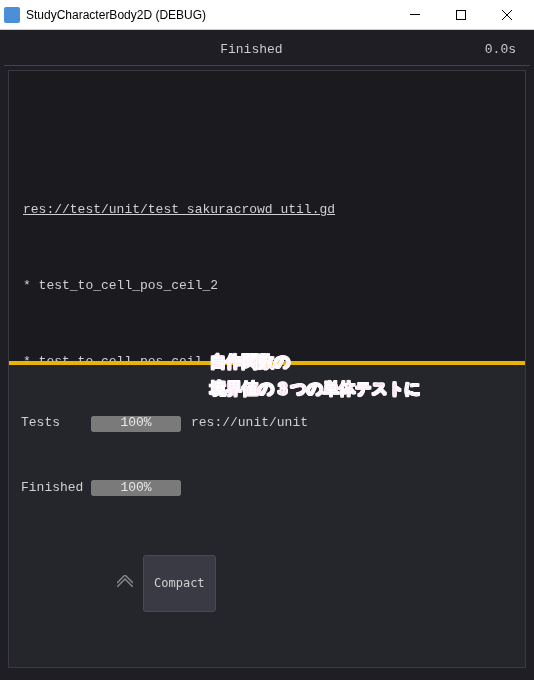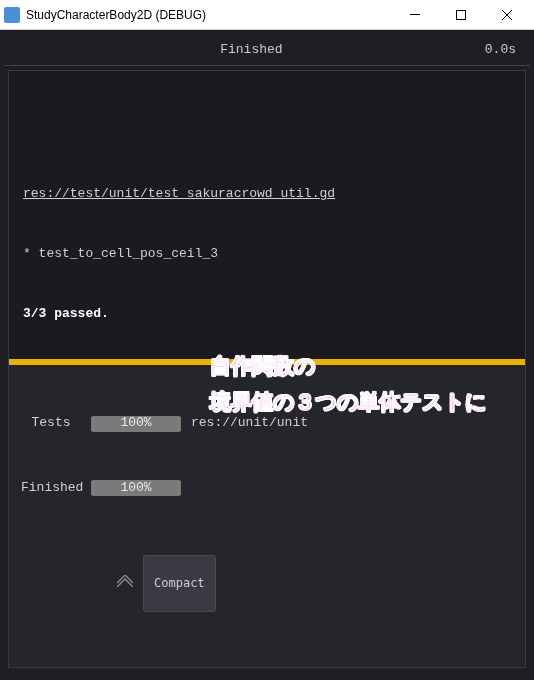--- a/index.html
+++ b/index.html
@@ -67,52 +67,51 @@
       color: #d0d0d0;
       padding: 14px 14px 6px 14px;
       line-height: 1.55;
       border: 1px solid #3a3a44;
       margin: 4px;
       height: calc(100% - 44px);
       overflow: hidden;
       position: relative;
       white-space: pre;
     }
-    .term-line { white-space: pre; }
+    .term-line { white-space: pre; margin-top: 16px; }
     .underline { text-decoration: underline; }
     .bold { font-weight: bold; color: #ffffff; }
     .yellow { color: #f5d820; }
     .spacer-sm { height: 18px; }
     .spacer-md { height: 48px; }
     .annotation {
       position: absolute;
       top: 348px;
       left: 210px;
       font-family: 'Meiryo', 'Yu Gothic', sans-serif;
-      font-size: 21px;
+      font-size: 16px;
       font-weight: bold;
       color: #ff3da8;
       line-height: 1.7;
       -webkit-text-stroke: 0.5px #ffffff;
       text-shadow:
         -1px -1px 0 #fff, 1px -1px 0 #fff,
         -1px 1px 0 #fff, 1px 1px 0 #fff,
         0 -1px 0 #fff, 0 1px 0 #fff,
         -1px 0 0 #fff, 1px 0 0 #fff;
       white-space: normal;
     }
     .footer {
       position: absolute;
       bottom: 0;
       left: 0;
       right: 0;
       background: #25252c;
-      border-top: 6px solid #eab308;
+      border-top: 4px solid #eab308;
       padding: 8px 12px 6px 12px;
-      text-align: center;
     }
     .footer-row {
       display: flex;
       align-items: center;
       gap: 10px;
       margin-bottom: 4px;
       color: #d0d0d0;
     }
     .footer-label { width: 60px; }
     .progress {
@@ -184,20 +183,21 @@
 
 <div class="window-body">
   <div class="status-bar">
     <span class="status-left">Finished</span>
     <span class="status-right">0.0s</span>
   </div>
 
   <div class="terminal">
     <div class="spacer-sm"></div>
     <div class="term-line underline">res://test/unit/test_sakuracrowd_util.gd</div>
+    <div class="term-line">* test_to_cell_pos_ceil_2</div>
     <div class="term-line">* test_to_cell_pos_ceil_3</div>
     <div class="term-line bold">3/3 passed.</div>
     <div class="spacer-md"></div>
     <div class="spacer-sm"></div>
     <div class="term-line yellow">==============================================</div>
     
     
     
     
     

